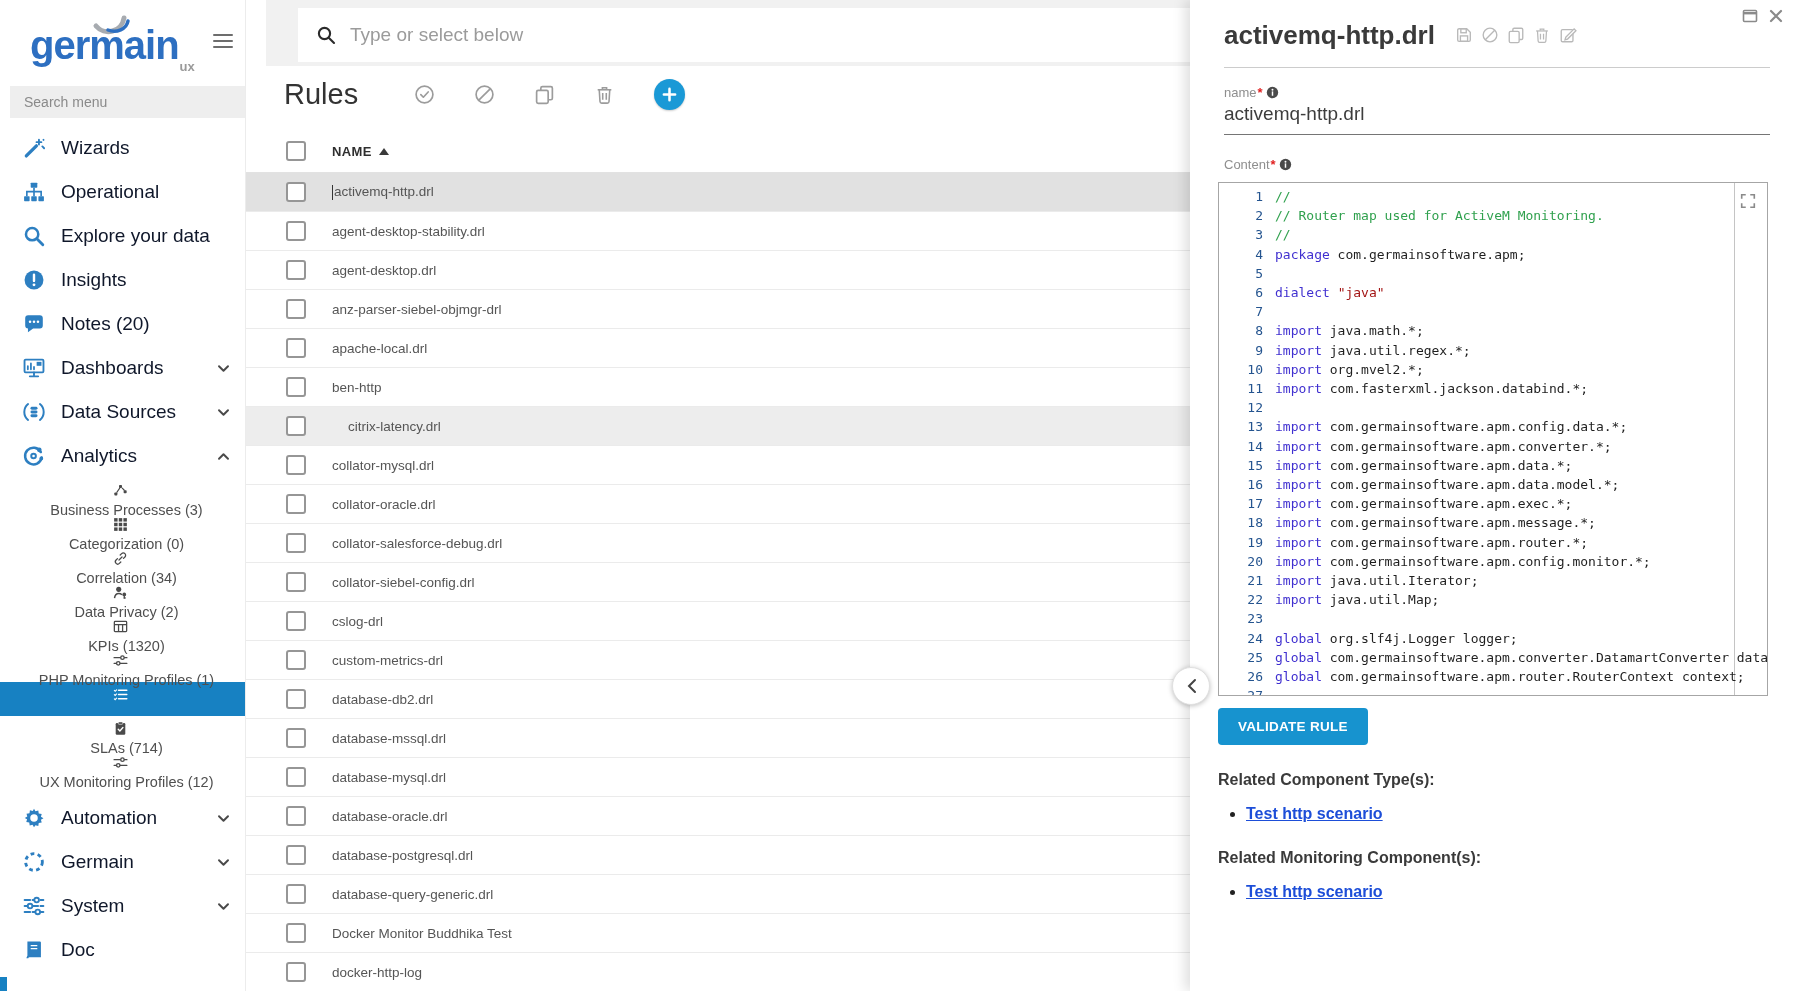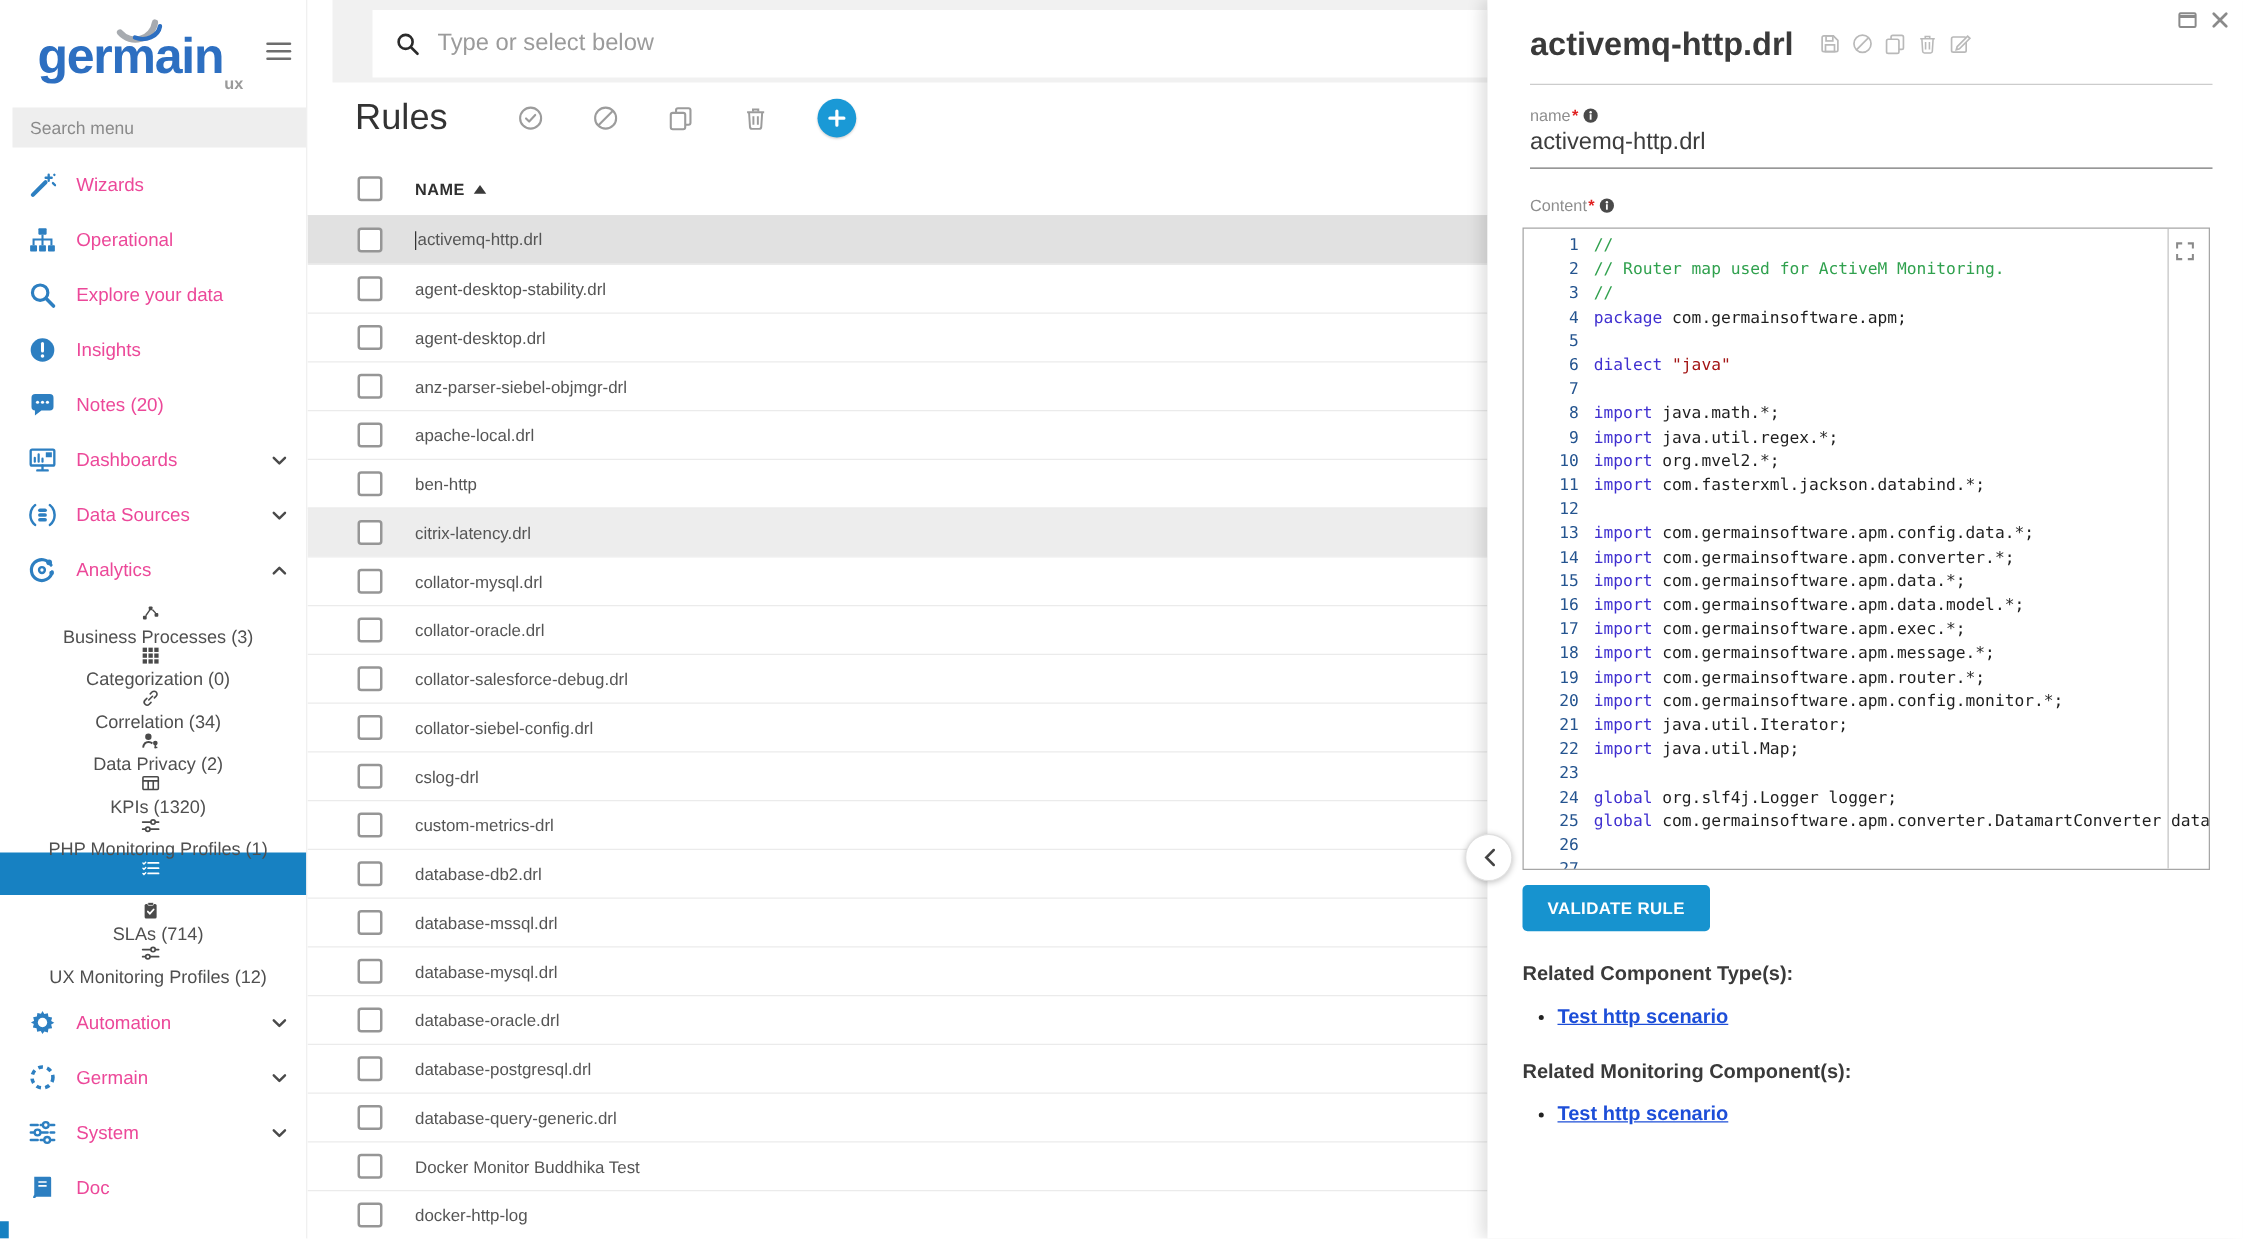--- a/index.html
+++ b/index.html
@@ -11,21 +11,21 @@
   .logo-row{position:relative;height:80px;}
   .logo{position:absolute;left:30px;top:10px;cursor:pointer;}
   .logo .swoosh{position:absolute;left:58px;top:-2px;}
   .logo .brand{font-size:40px;font-weight:700;color:#2d6fc1;letter-spacing:-1px;line-height:70px;}
   .logo .ux{position:absolute;right:-16px;bottom:6px;font-size:13px;font-weight:700;color:#9a9a9a;}
   .hamburger{position:absolute;right:12px;top:30px;width:20px;cursor:pointer;}
   .hamburger span{display:block;height:2px;background:#6d6d6d;margin:4px 0;border-radius:1px;}
   .menu-search{margin:6px 0 8px 10px;width:235px;box-sizing:border-box;}
   .menu-search input{width:100%;height:32px;background:#eee;border:0;outline:none;padding:0 14px;font-size:14px;color:#555;box-sizing:border-box;font-family:inherit;}
   .menu-search input::placeholder{color:#8a8a8a;}
-  .nav-item{display:flex;align-items:center;height:44px;padding:0 14px 0 20px;font-size:15px;color:#ec4899;cursor:pointer;}
+  .nav-item{display:flex;align-items:center;height:44px;padding:0 14px 0 20px;font-size:19px;color:#0f172a;cursor:pointer;}
   .nav-item .icon{width:28px;height:24px;margin-right:13px;color:#2d7fc1;display:flex;align-items:center;justify-content:center;flex:none;}
   .nav-item .icon svg{width:22px;height:22px;}
   .nav-item.lvl1{height:34px;font-size:14.5px;padding-left:22px;color:#4f4f4f;flex-direction:column;}
   .nav-item.lvl1 .icon{color:#4a4a4a;margin-right:12px;}
   .nav-item.lvl1 .icon svg{width:15px;height:15px;}
   .nav-item.selected{background:#1781c2;color:#fff;gap:15px;}
   .nav-item.selected .icon{color:#fff;}
   .chev{margin-left:auto;color:#4a4a4a;display:flex;}
   .chev svg{width:15px;height:15px;}
   .group-gap{height:12px;}
@@ -45,21 +45,21 @@
   .plus-btn{width:31px;height:31px;border-radius:50%;background:#1a99d6;display:flex;align-items:center;justify-content:center;cursor:pointer;margin-left:2px;box-shadow:0 1px 2px rgba(0,0,0,.2);}
   .plus-btn svg{width:15px;height:15px;color:#fff;}
   .table-head{position:absolute;left:0;top:130px;right:0;height:42px;display:flex;align-items:center;padding-left:40px;box-sizing:border-box;}
   .cbx{width:16px;height:16px;border:2px solid #969696;border-radius:3px;background:#fff;flex:none;cursor:pointer;}
   .col-name{margin-left:26px;font-size:13px;font-weight:700;color:#2f2f2f;letter-spacing:.4px;display:flex;align-items:center;cursor:pointer;}
   .sort-asc{width:0;height:0;border-left:5px solid transparent;border-right:5px solid transparent;border-bottom:7px solid #3a3a3a;margin-left:7px;}
   .rows{position:absolute;left:0;top:172px;right:0;bottom:0;overflow:hidden;}
   .row{display:flex;align-items:center;height:38px;border-top:1px solid #ebebeb;padding-left:40px;font-size:13.5px;color:#555;cursor:pointer;}
   .row:first-child{border-top:1px solid #e2e2e2;}
   .row.selected{background:#e1e1e1;}
-  .row.hover{background:#ededed;}
+  .row.hover{background:#ededed;gap:16px;}
   .row .rlabel{margin-left:26px;}
   .caret{display:inline-block;width:1px;height:15px;background:#333;margin-right:1px;vertical-align:middle;}
 
   
   .panel{position:absolute;left:1190px;top:0;width:604px;height:991px;background:#fff;box-shadow:-5px 0 12px rgba(0,0,0,.13);}
   .win-controls{position:absolute;top:8px;right:10px;display:flex;gap:10px;color:#8a8a8a;}
   .win-controls .wicon{width:16px;height:16px;cursor:pointer;display:flex;}
   .panel-inner{padding:18px 24px 0 34px;}
   .panel-title-row{display:flex;align-items:center;margin-top:2px;}
   .panel-title{font-size:26px;font-weight:600;color:#3a3a3a;margin-right:20px;}
@@ -709,20 +709,21 @@
             <div class="cm-line">
               <span class="ln">24</span>
               <span class="code"><span class="tok-k">global</span><span class="tok-p"> org.slf4j.Logger logger;</span></span>
             </div>
             <div class="cm-line">
               <span class="ln">25</span>
               <span class="code"><span class="tok-k">global</span><span class="tok-p"> com.germainsoftware.apm.converter.DatamartConverter datama</span></span>
             </div>
             <div class="cm-line">
               <span class="ln">26</span>
+              <span class="code"><span class="tok-k">global</span><span class="tok-p"> com.germainsoftware.apm.router.RouterContext context;</span></span>
             </div>
             <div class="cm-line">
               <span class="ln">27</span>
               <span class="code"></span>
             </div>
           </div>
       </div>
 
       <button class="validate-btn">VALIDATE RULE</button>
 

